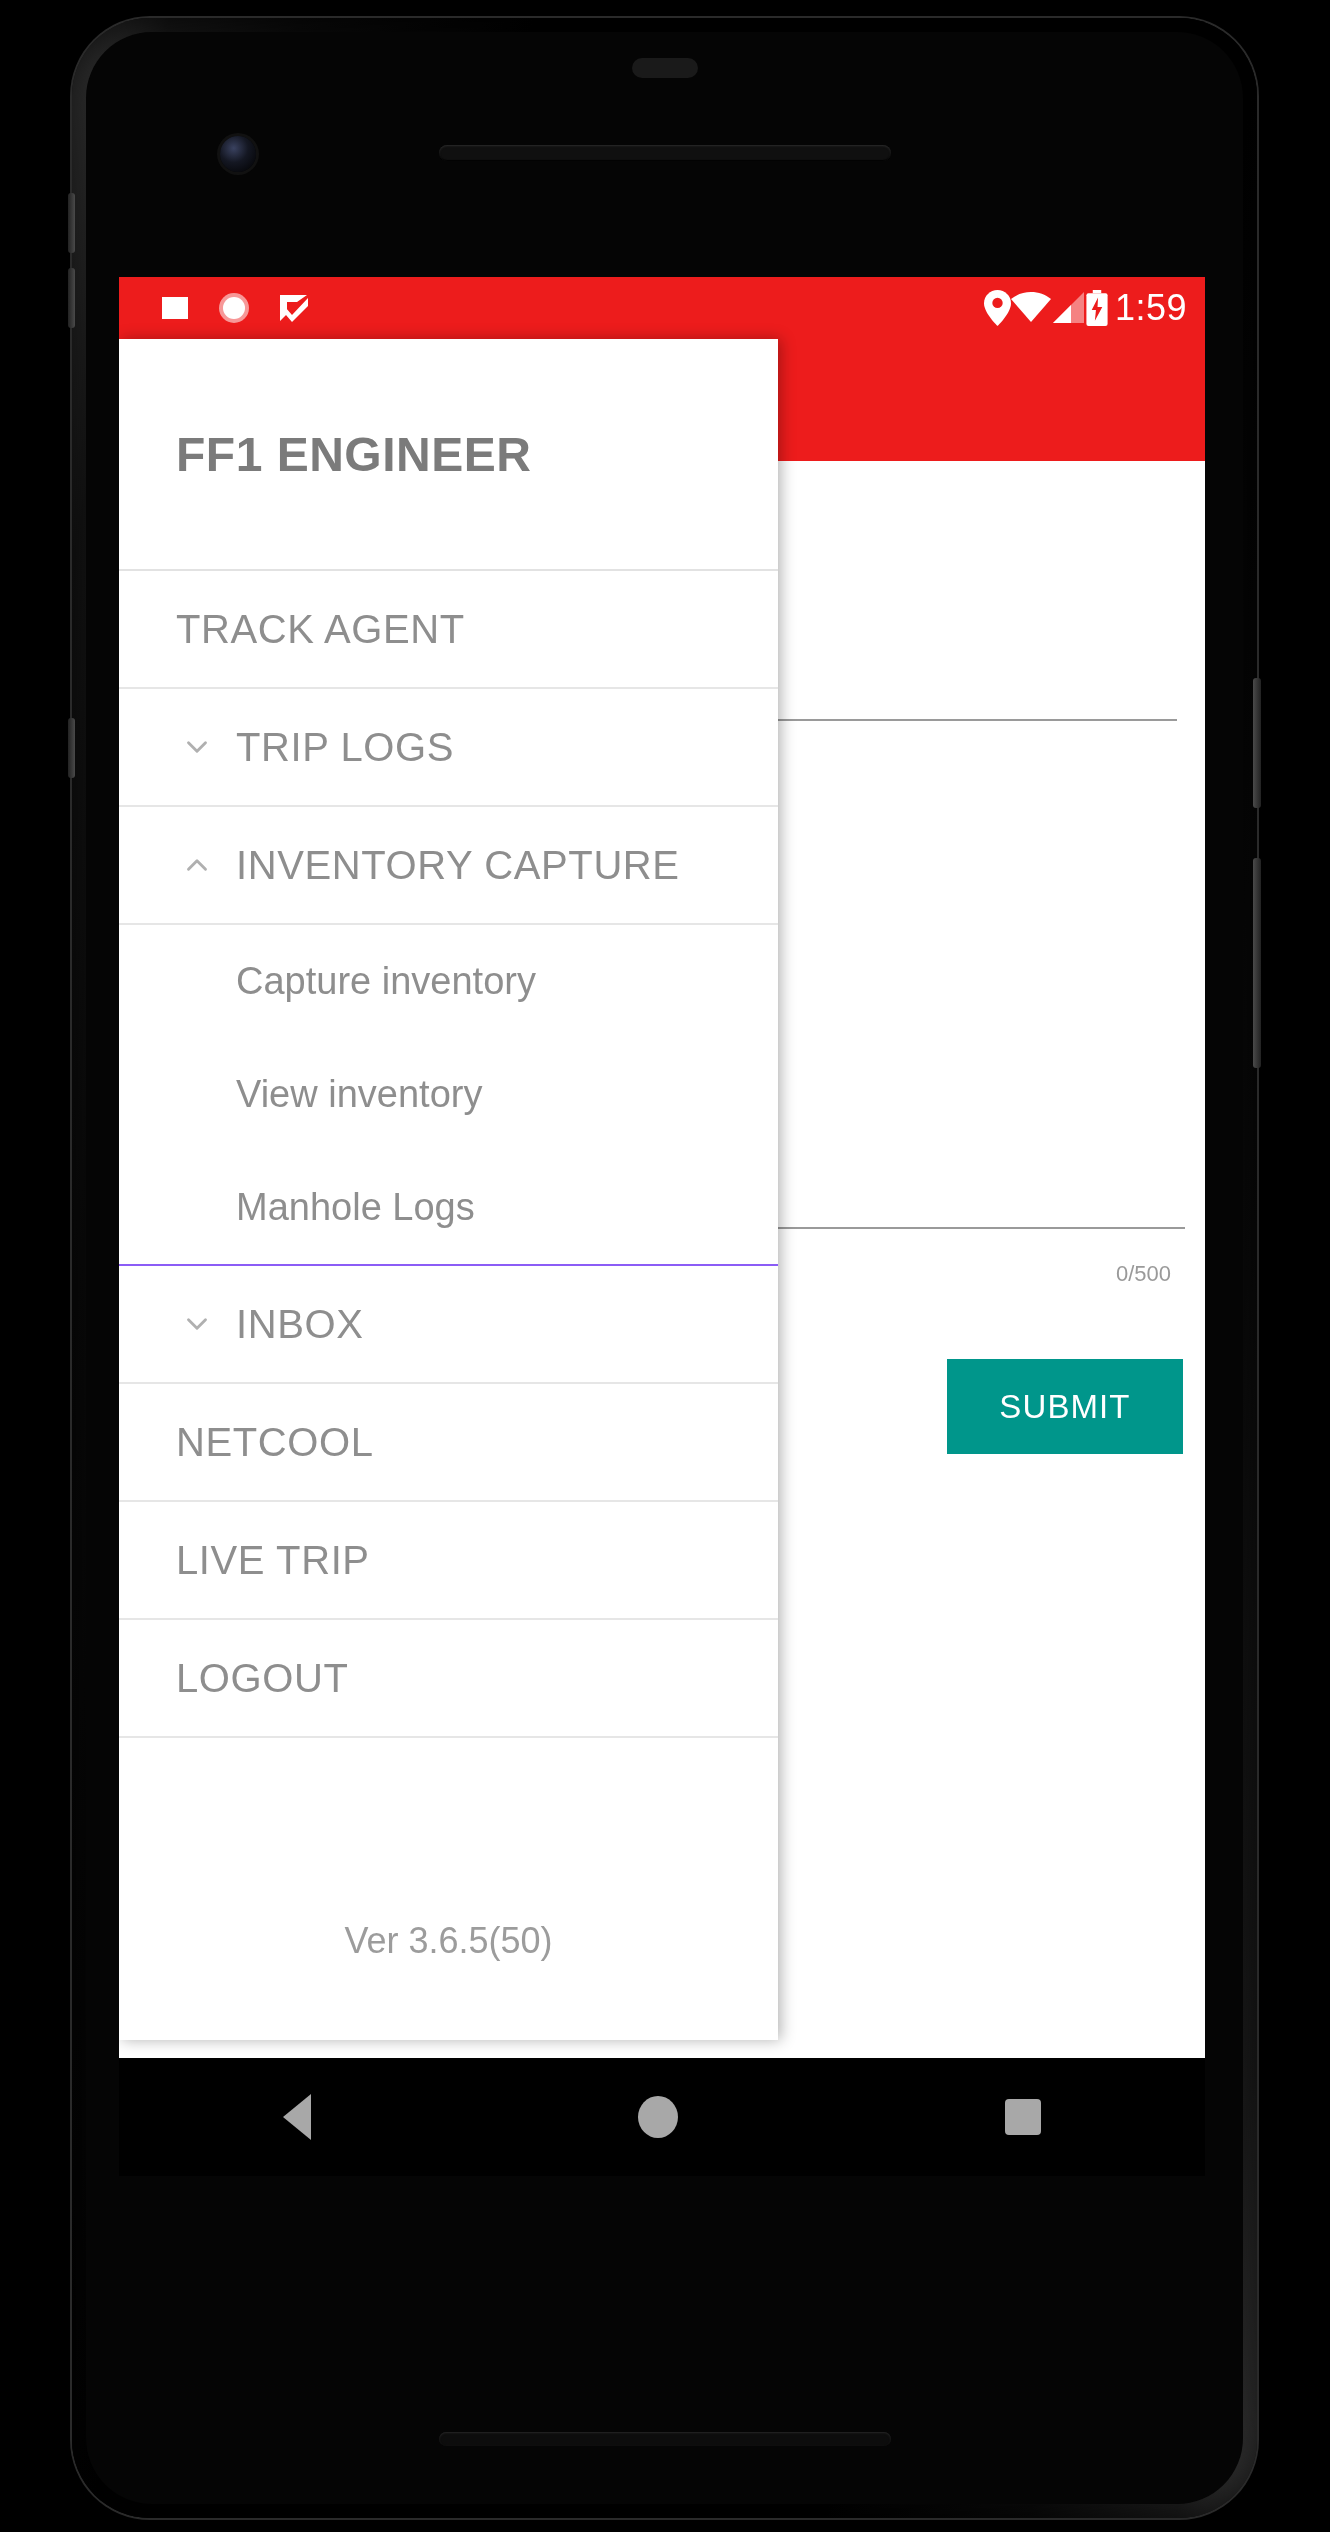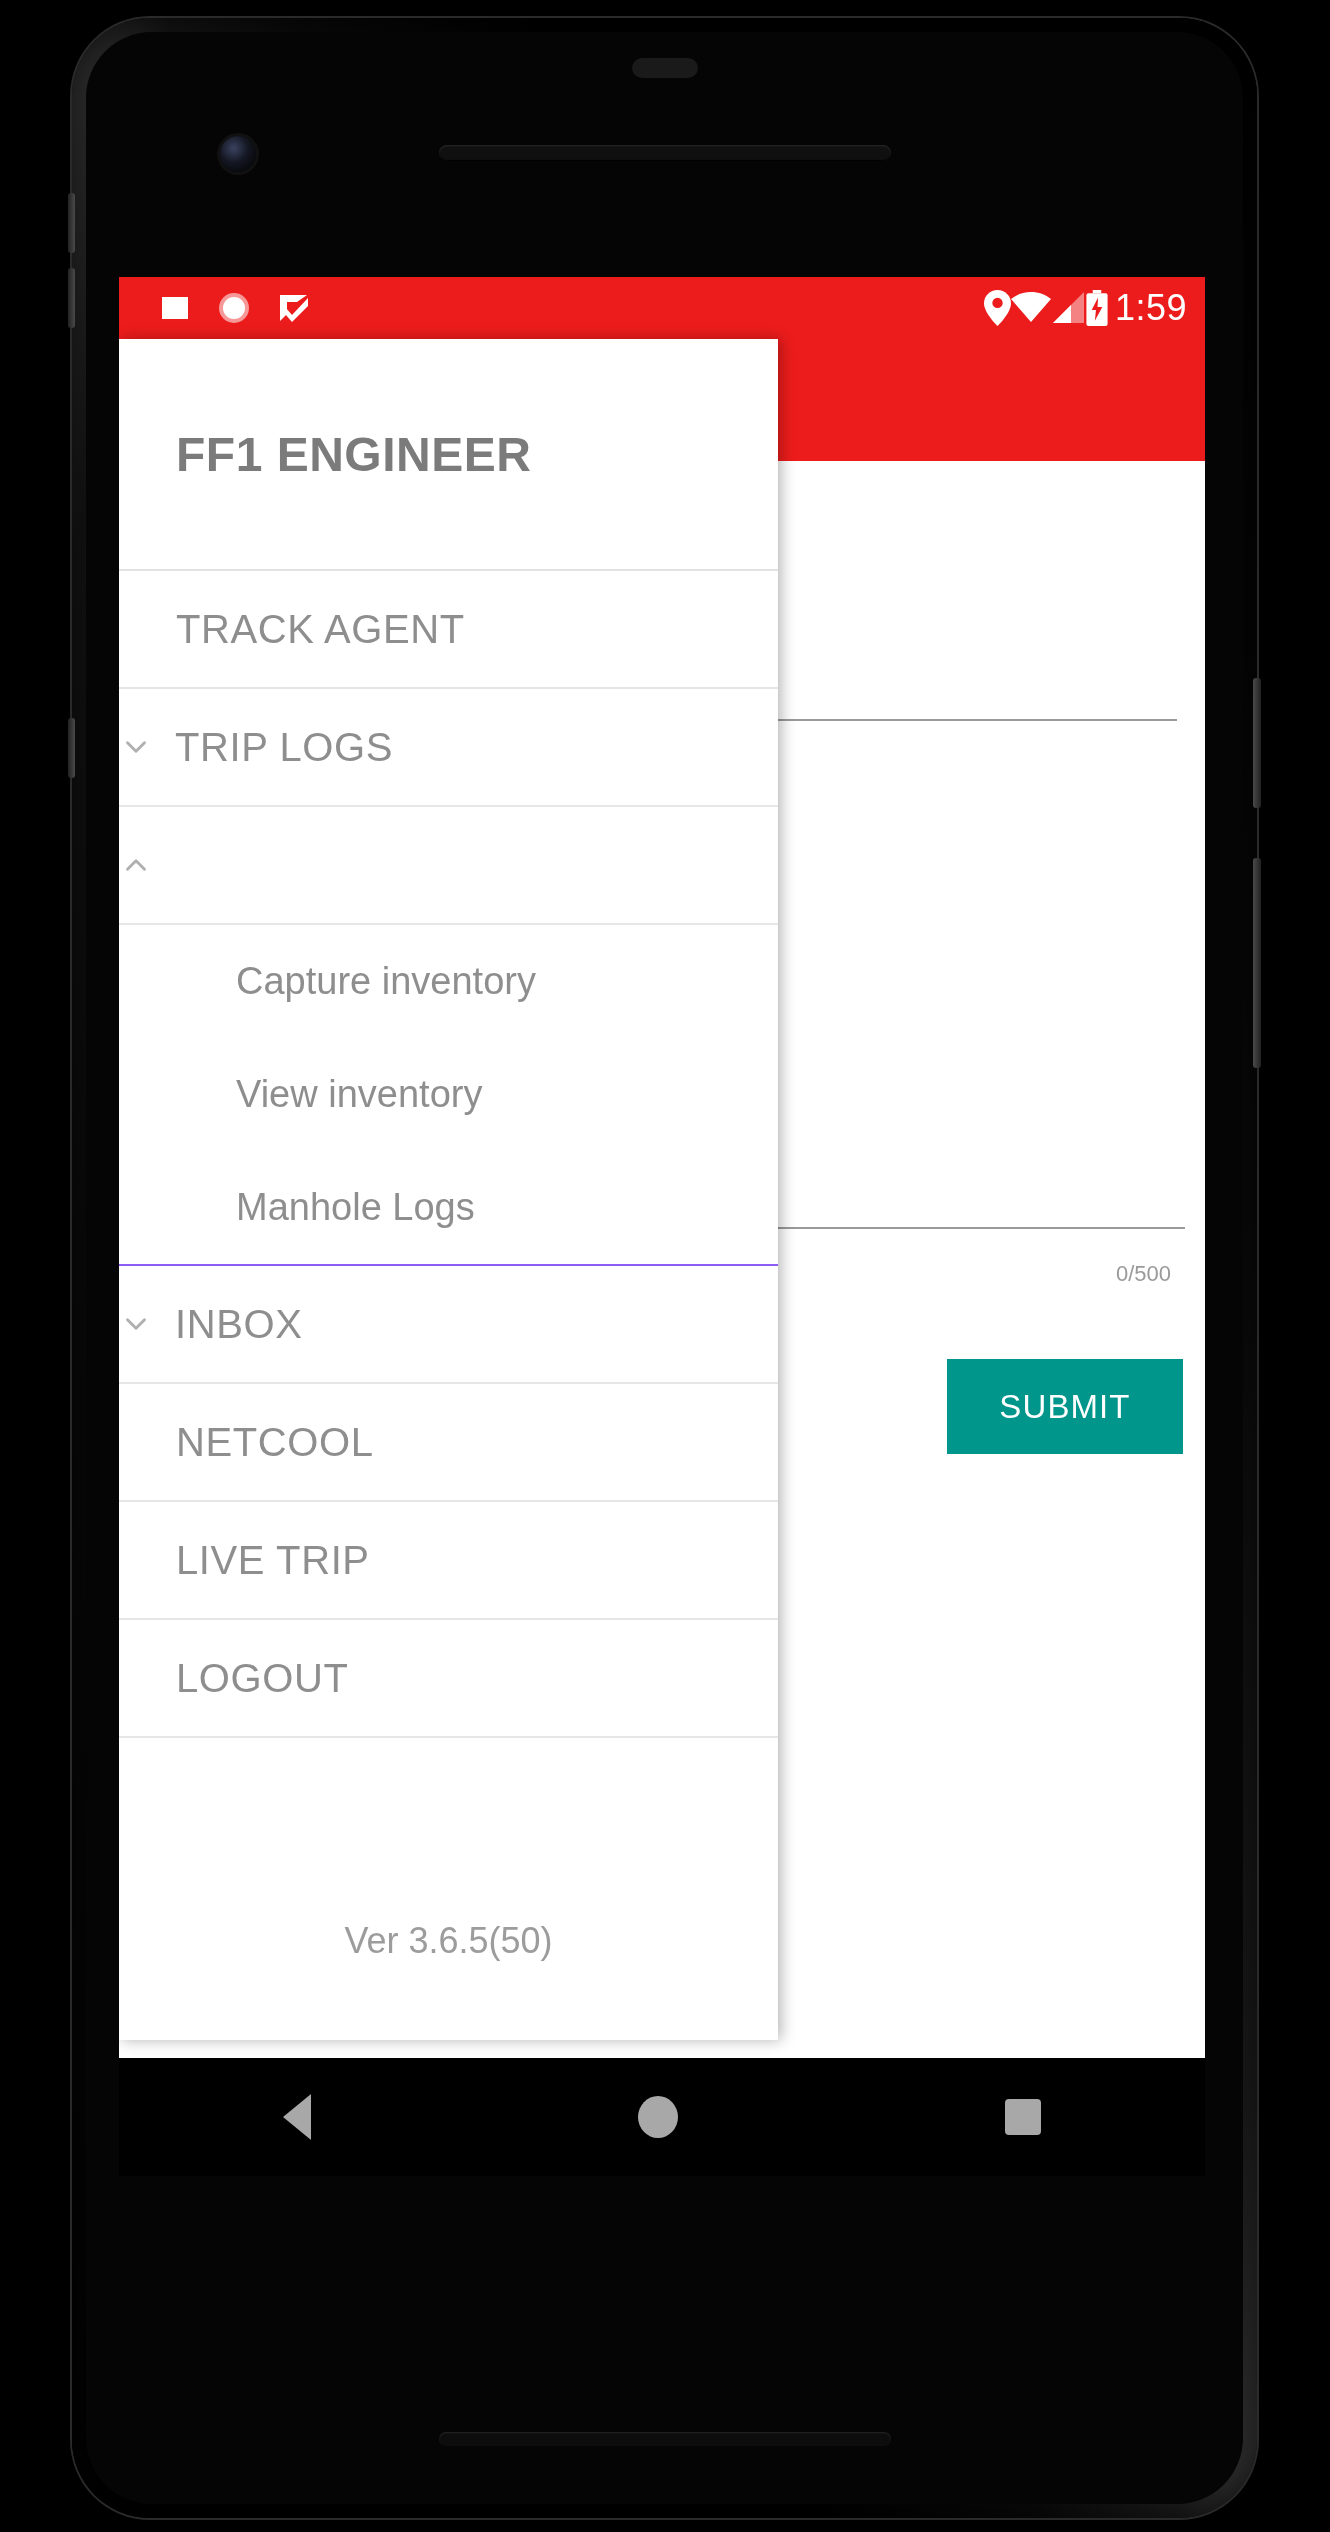--- a/index.html
+++ b/index.html
@@ -164,21 +164,21 @@
     border-bottom: 2px solid #e6e6e6;
     display: flex; align-items: center;
     padding-left: 57px;
     cursor: pointer;
     text-align: center;
   }
   .menu-item .chevron {
     width: 44px; margin-left: -44px; margin-right: 12px;
     display: flex; align-items: center; justify-content: flex-start;
   }
-  .menu-item.has-chevron { padding-left: 44px; }
+  .menu-item.has-chevron { padding-left: 105px; }
   .menu-label {
     font-size: 40px; color: #8e8e8e; letter-spacing: .6px;
     white-space: nowrap;
   }
   .submenu-item {
     height: 113px;
     display: flex; align-items: center;
     padding-left: 117px;
     cursor: pointer;
   }
@@ -304,20 +304,21 @@
         </span>
         <span class="menu-label">TRIP LOGS</span>
       </div>
 
       <div class="menu-item has-chevron">
         <span class="chevron">
           <svg width="34" height="34" viewBox="0 0 24 24">
               <path d="M6 15 L12 9 L18 15" fill="none" stroke="#b0b0b0" stroke-width="2" stroke-linecap="round" stroke-linejoin="round"></path>
             </svg>
         </span>
+        <span class="menu-label">INVENTORY CAPTURE</span>
       </div>
 
       <div id="submenu-group">
         <div class="submenu-item">
           <span class="submenu-label">Capture inventory</span>
         </div>
         <div class="submenu-item">
           <span class="submenu-label">View inventory</span>
         </div>
         <div class="submenu-item">

